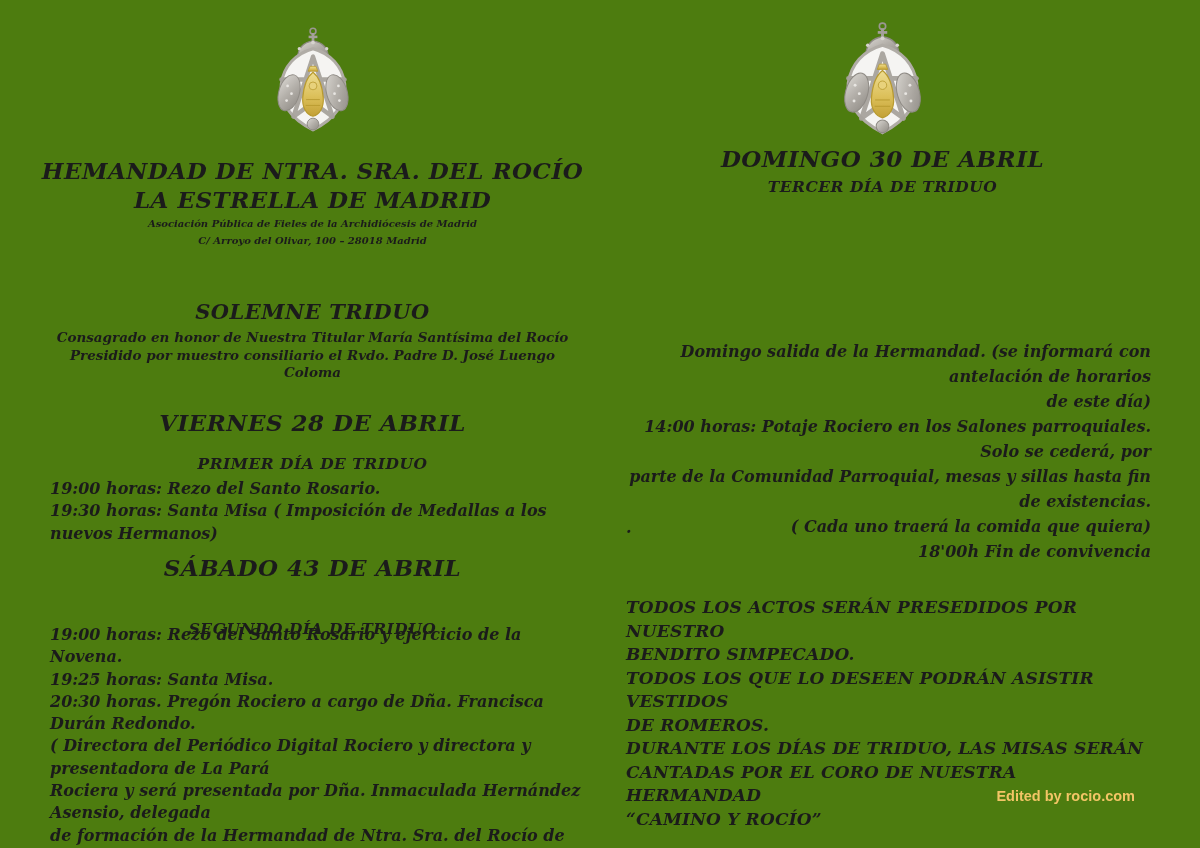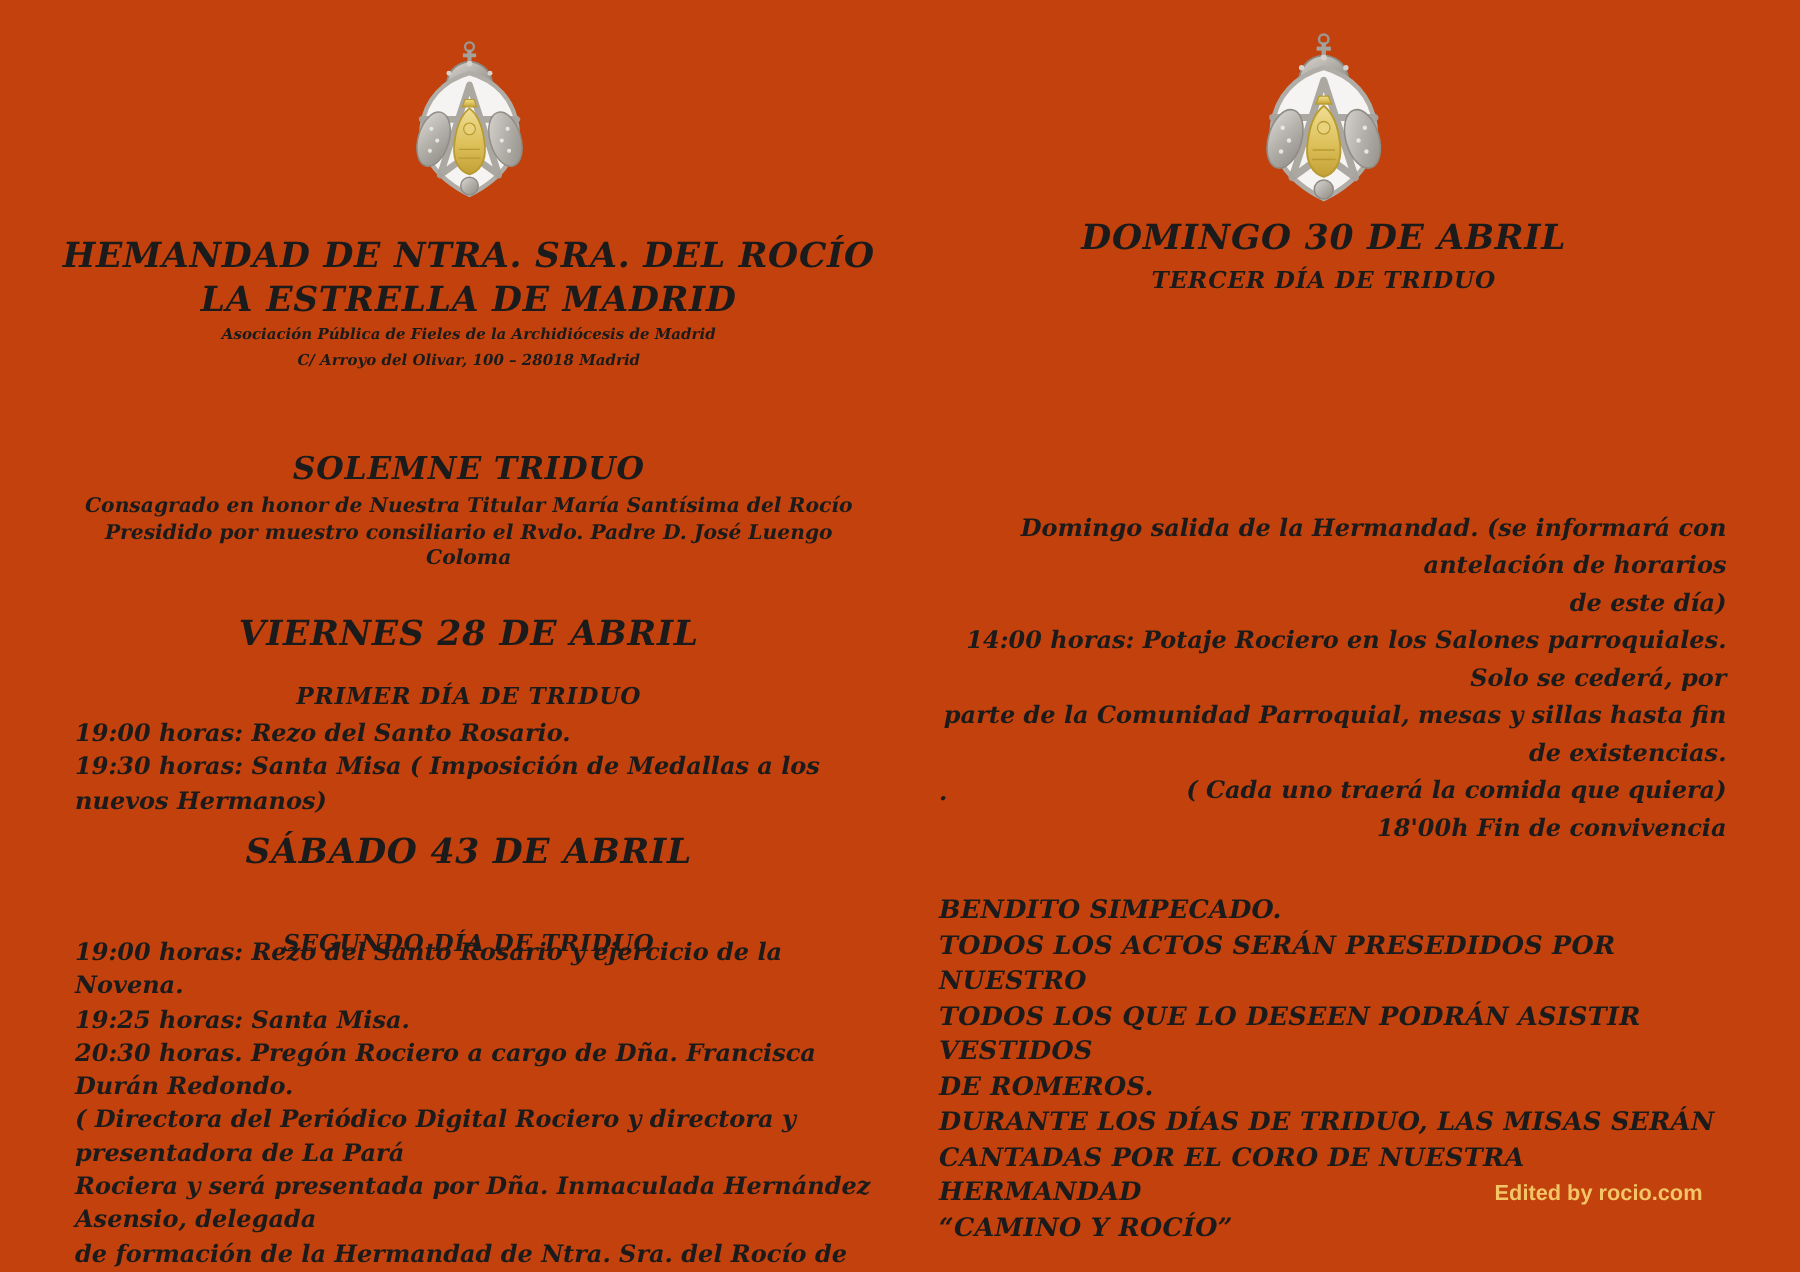--- a/index.html
+++ b/index.html
@@ -1,17 +1,17 @@
 <!DOCTYPE html>
 <html><head>
 <meta charset="utf-8">
 <style>
   html,body{margin:0;padding:0;background:#e9e9e9;}
   .doc{
-    position:relative;width:1200px;height:848px;background:#c2410c;
+    position:relative;width:1200px;height:848px;background:#4d7c0f;
     font-family:"DejaVu Serif","Liberation Serif",serif;
     color:#1b1b1b;overflow:hidden;margin:0 auto;
   }
   .ital{font-style:italic;font-weight:bold;}
   .abs{position:absolute;}
   .ctr{text-align:center;}
   .col-left{left:40px;width:545px;}
   .col-right{left:620px;width:525px;}
 
   .logo-wrap{display:flex;justify-content:center;align-items:flex-start;}
@@ -155,22 +155,22 @@
     <div>de este día)</div>
     <div>14:00 horas: Potaje Rociero en los Salones parroquiales. Solo se cederá, por</div>
     <div>parte de la Comunidad Parroquial, mesas y sillas hasta fin de existencias.</div>
     <div>( Cada uno traerá la comida que quiera)</div>
     <div>18'00h Fin de convivencia</div>
   </div>
 
   <div class="abs ital lone-dot" style="top:518px;left:626px;">.</div>
 
   <div class="abs ital notice" style="top:596px;left:626px;width:530px;">
+    <div>TODOS LOS ACTOS SERÁN PRESEDIDOS POR NUESTRO</div>
     <div>BENDITO SIMPECADO.</div>
-    <div>TODOS LOS ACTOS SERÁN PRESEDIDOS POR NUESTRO</div>
     <div>TODOS LOS QUE LO DESEEN PODRÁN ASISTIR VESTIDOS</div>
     <div>DE ROMEROS.</div>
     <div>DURANTE LOS DÍAS DE TRIDUO, LAS MISAS SERÁN</div>
     <div>CANTADAS POR EL CORO DE NUESTRA HERMANDAD</div>
     <div>“CAMINO Y ROCÍO”</div>
   </div>
 
   <div class="abs credit" style="top:788px;left:622px;width:513px;color:#f3c566;">Edited by rocio.com</div>
 
 </div>

